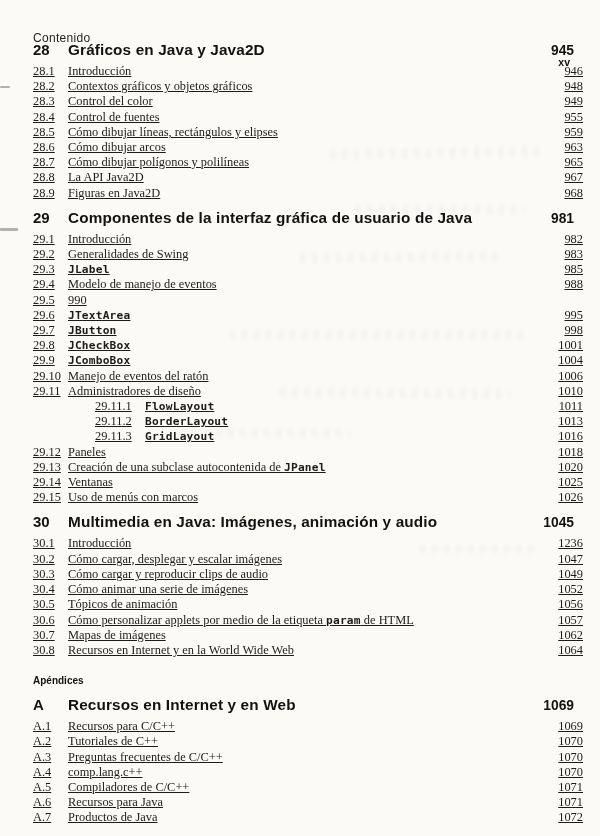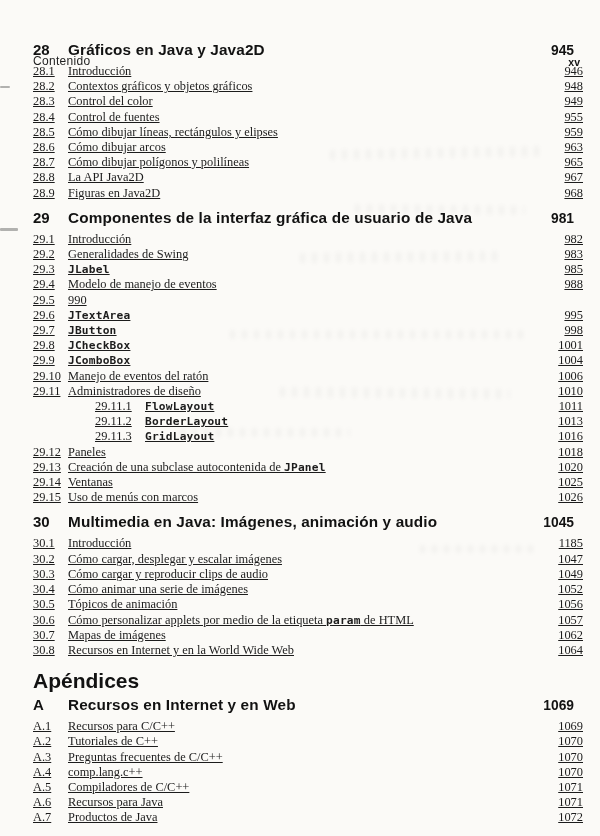--- a/index.html
+++ b/index.html
@@ -5,22 +5,22 @@
   html,body{margin:0;padding:0;}
   body{
     width:600px;height:836px;position:relative;overflow:hidden;
     background:#fbfaf7;
     color:#1b1b1b;
     font-family:"Liberation Serif", serif;
   }
   .page{position:absolute;inset:0;}
   
   .running-head{
-    position:absolute;top:8px;left:33px;right:20px;
-    display:flex;justify-content:space-between;align-items:flex-end;
+    position:absolute;top:8px;left:33px;right:30px;
+    display:flex;justify-content:space-between;align-items:center;
     font-family:"Liberation Sans", sans-serif;
   }
   .rh-left{font-size:12px;letter-spacing:.3px;color:#1f1f1f;}
   .rh-right{font-size:10.5px;font-weight:bold;color:#141414;margin-top:48px;}
   
   #content{position:absolute;top:41px;left:0;right:0;}
   .ch-head{
     display:flex;align-items:baseline;
     padding-left:33px;padding-right:26px;
     margin-top:8px;margin-bottom:5px;
@@ -37,21 +37,21 @@
     padding-left:33px;padding-right:17px;
     line-height:15.2px;font-size:12.4px;color:#1c1c1c;text-decoration:underline;
   }
   .entry .num{width:35px;flex:none;}
   .entry.sub .num{margin-left:62px;width:50px;}
   .entry .title{flex:1;padding-right:8px;white-space:nowrap;overflow:hidden;}
   .entry .pg{text-align:right;white-space:nowrap;}
   .code{font-family:"DejaVu Sans Mono", monospace;font-weight:bold;font-size:11.2px;letter-spacing:.2px;}
   .group-heading{
     font-family:"Liberation Sans", sans-serif;font-weight:bold;
-    font-size:21px;line-height:18px;color:#121212;
+    font-size:10px;line-height:18px;color:#121212;
     margin:14px 17px 6px 33px;
   }
   
   .artifact{
     position:absolute;pointer-events:none;
     background:repeating-linear-gradient(90deg, rgba(110,110,110,.5) 0 5px, rgba(110,110,110,0) 5px 12px);
     filter:blur(2px);opacity:.12;border-radius:2px;
   }
   .edge-dash{
     position:absolute;pointer-events:none;background:rgba(40,40,40,.35);
@@ -215,21 +215,21 @@
           <span class="pg">1026</span>
         </div>
         <div class="ch-head">
           <span class="ch-num">30</span>
           <span class="ch-title">Multimedia en Java: Imágenes, animación y audio</span>
           <span class="ch-pg">1045</span>
         </div>
         <div class="entry">
           <span class="num">30.1</span>
           <span class="title"><span class="txt">Introducción</span></span>
-          <span class="pg">1185</span>
+          <span class="pg">1236</span>
         </div>
         <div class="entry">
           <span class="num">30.2</span>
           <span class="title"><span class="txt">Cómo cargar, desplegar y escalar imágenes</span></span>
           <span class="pg">1047</span>
         </div>
         <div class="entry">
           <span class="num">30.3</span>
           <span class="title"><span class="txt">Cómo cargar y reproducir clips de audio</span></span>
           <span class="pg">1049</span>

